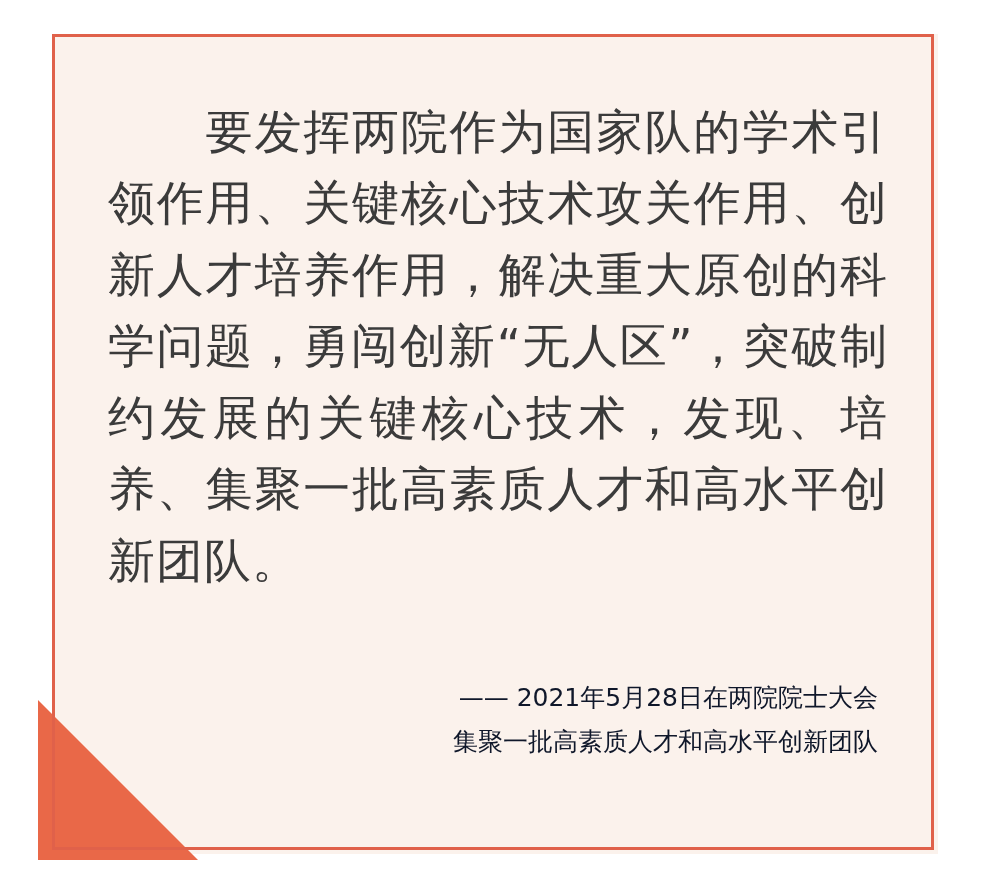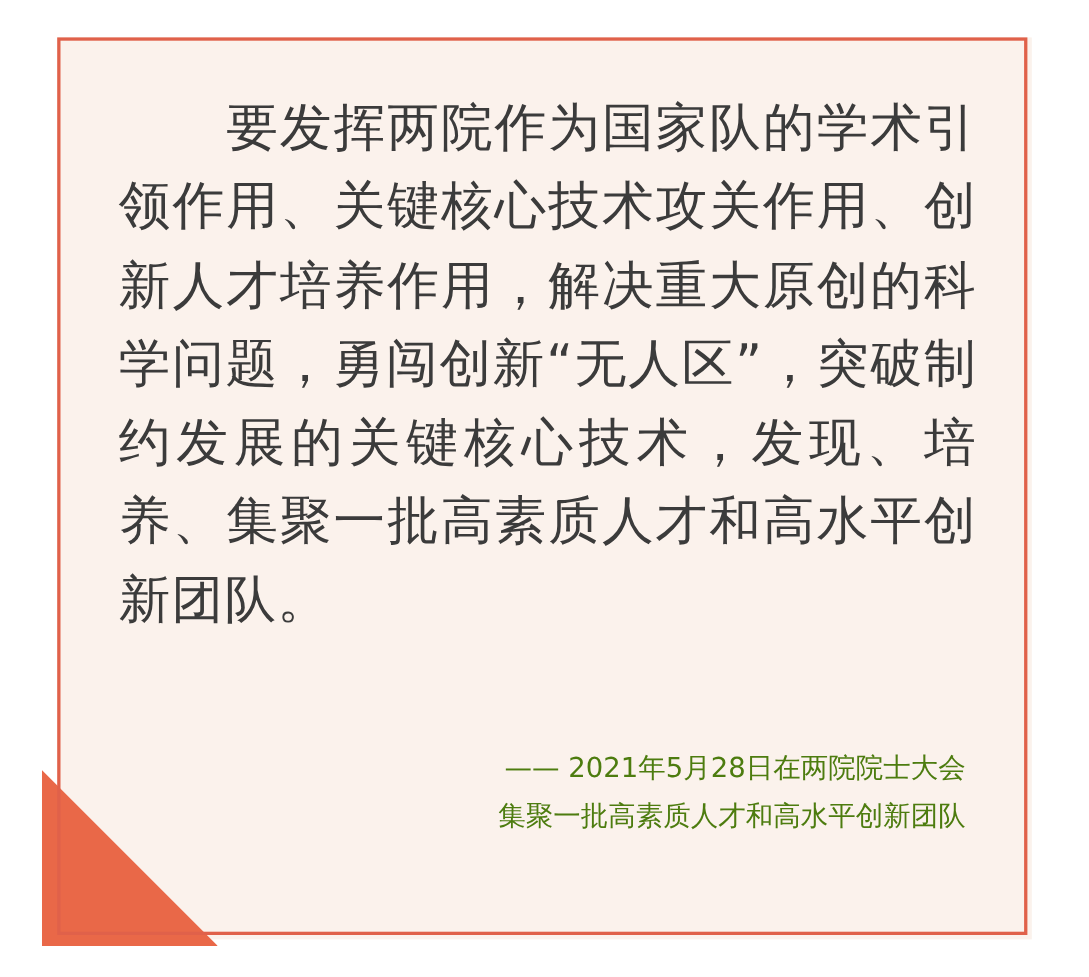--- a/index.html
+++ b/index.html
@@ -51,38 +51,38 @@
     width: 160px;
     height: 160px;
     background: #e96848;
     clip-path: polygon(0 0, 0 100%, 100% 100%);
   }
 
   
   .quote-body {
     position: absolute;
     left: 108px;
-    top: 81px;
+    top: 96px;
     width: 780px;
     font-size: 47px;
     line-height: 1.52;
     color: #3b3b3b;
     letter-spacing: 1px;
     text-align: justify;
     font-family: "DejaVu Sans", sans-serif;
     font-weight: 500;
   }
 
   .attribution {
     position: absolute;
     right: 112px;
     top: 676px;
     width: 640px;
     text-align: right;
-    color: #4d7c0f;
+    color: #0f172a;
     font-size: 25px;
     line-height: 1.75;
     font-family: "DejaVu Sans", sans-serif;
   }
   .attribution .line {
     display: block;
     white-space: nowrap;
   }
 </style>
 </head>

